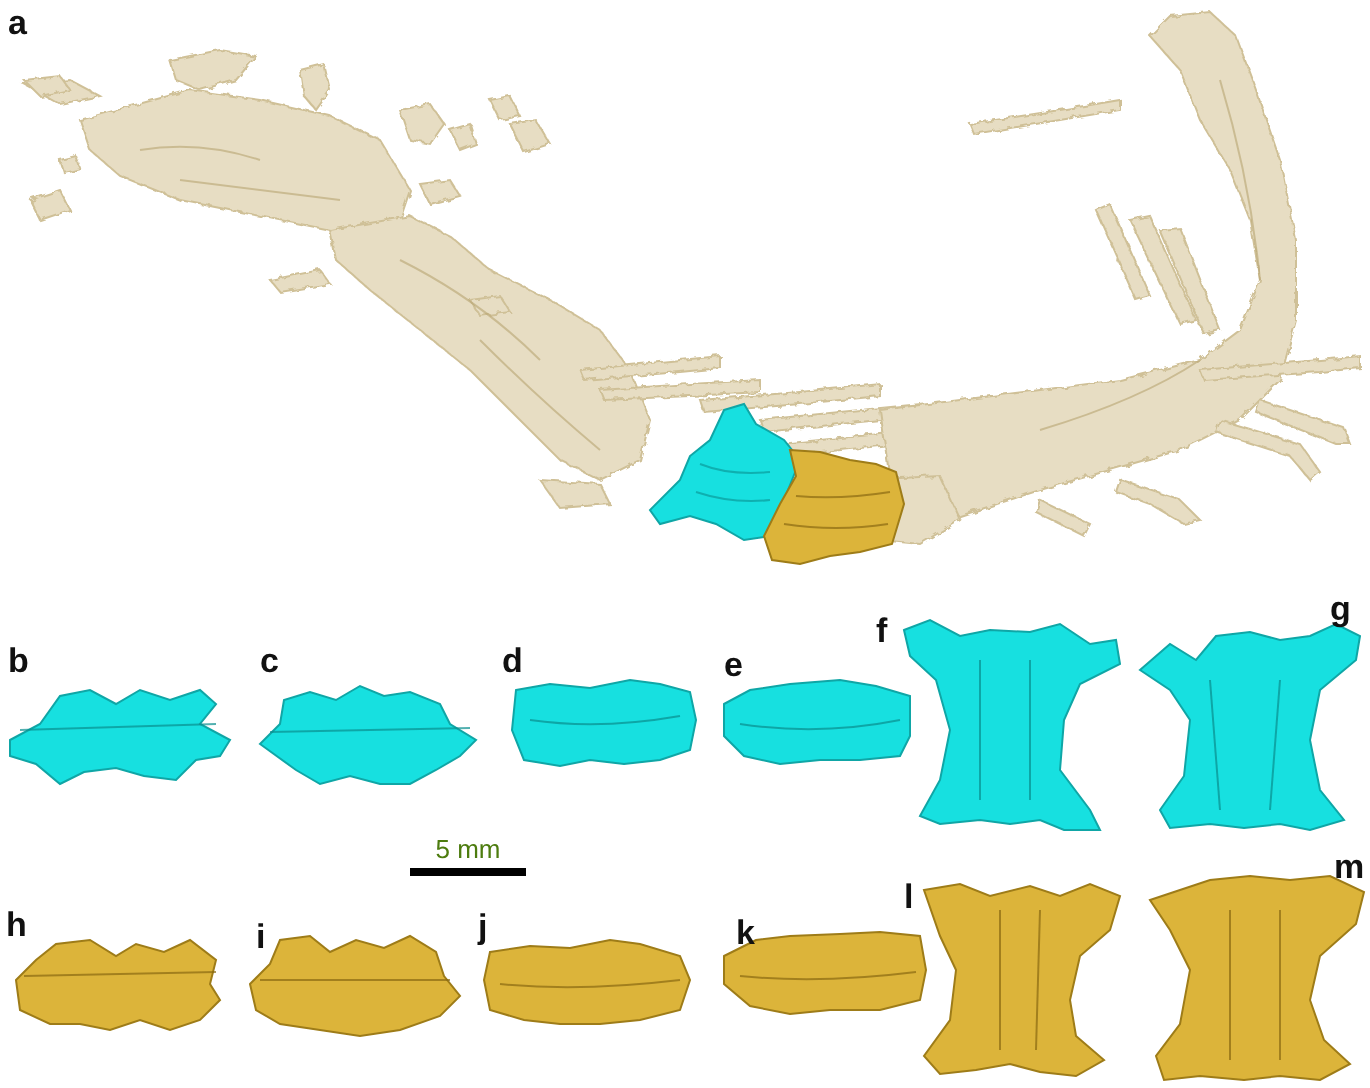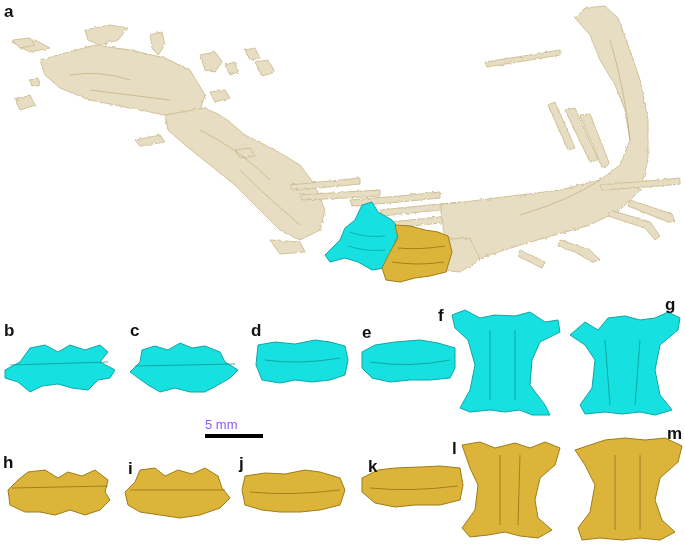--- a/index.html
+++ b/index.html
@@ -2,21 +2,21 @@
 <html><head>
   <meta charset="utf-8">
   <style>
     html, body { margin: 0; padding: 0; background: #ffffff; }
     body { width: 685px; height: 544px; position: relative; overflow: hidden;
            font-family: "Liberation Sans", "DejaVu Sans", sans-serif; }
     .figure { position: absolute; left: 0; top: 0; width: 685px; height: 544px; }
     .panel-label { position: absolute; font-weight: bold; font-size: 17px; color: #111; line-height: 1; }
     .svgwrap { position: absolute; left: 0; top: 0; }
     .scalebar { position: absolute; left: 205px; top: 418px; width: 58px; }
-    .scalebar .txt { display: block; text-align: left; font-size: 13px; color: #8b5cf6; line-height: 1; }
+    .scalebar .txt { display: block; text-align: center; font-size: 13px; color: #4d7c0f; line-height: 1; }
     .scalebar .bar { display: block; height: 4px; background: #000; margin-top: 3px; }
   </style>
 </head>
 <body>
 
 <div class="figure">
 
   <svg class="svgwrap" width="685" height="300" viewBox="0 0 685 300">
     <defs>
       <filter id="rough" x="-5%" y="-5%" width="110%" height="110%">

